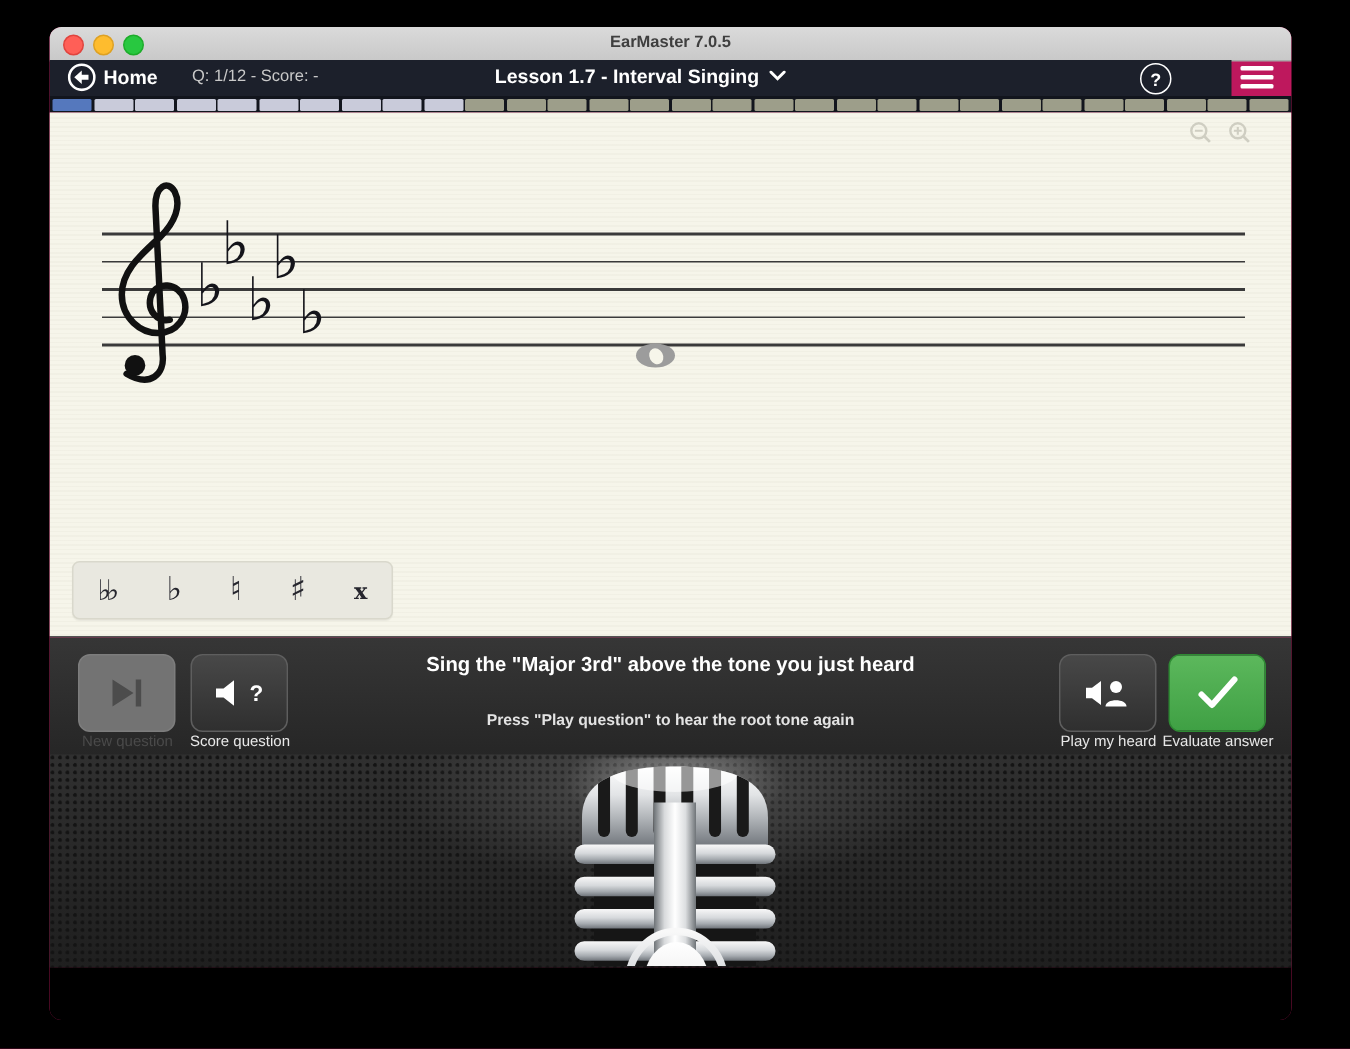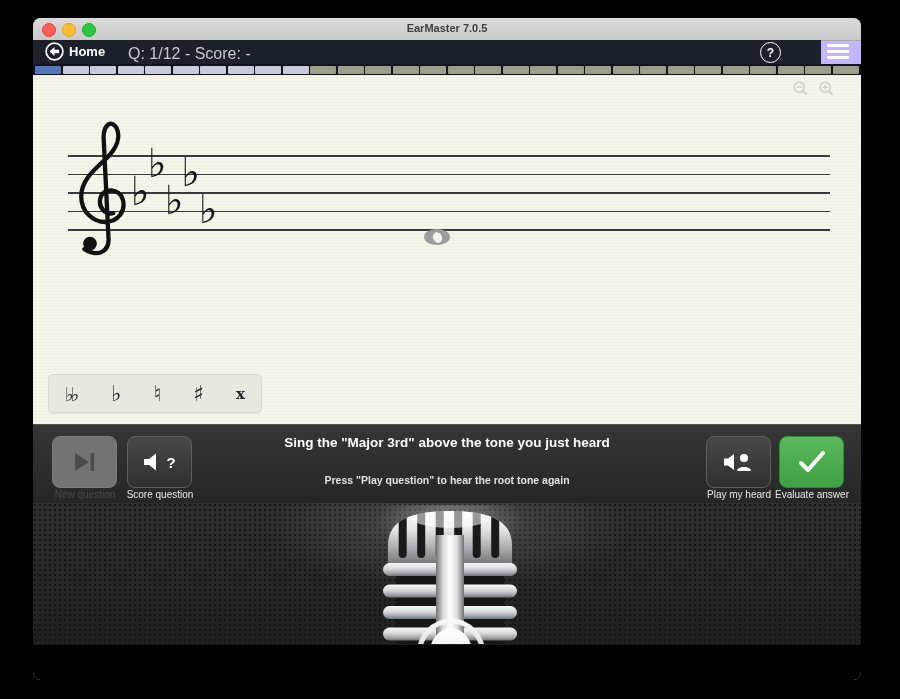--- a/index.html
+++ b/index.html
@@ -1,32 +1,32 @@
 <!DOCTYPE html>
 <html><head>
 <meta charset="utf-8">
 <style>
   html,body{margin:0;padding:0;background:#000;width:900px;height:699px;overflow:hidden;
     font-family:"Liberation Sans",sans-serif;-webkit-font-smoothing:antialiased;}
   .window{position:absolute;left:33px;top:18px;width:828px;height:662px;border-radius:8px;
-    overflow:hidden;background:#c4b5fd;}
+    overflow:hidden;background:#be185d;}
   
   .titlebar{position:absolute;left:0;top:0;width:828px;height:22px;
     background:linear-gradient(#dadada,#c9c9c9);border-bottom:1px solid #a9a9a9;}
   .tl{position:absolute;top:5px;width:12px;height:12px;border-radius:50%;}
   .tl-close{left:9px;background:#ff5f57;border:0.5px solid #e0443e;}
   .tl-min{left:29px;background:#febc2e;border:0.5px solid #dea123;}
   .tl-zoom{left:49px;background:#28c840;border:0.5px solid #1dad2b;}
   .title-text{position:absolute;left:0;right:0;top:4px;text-align:center;font-size:11px;
     font-weight:600;color:#3f3f3f;}
   
   .navbar{position:absolute;left:0;top:22px;width:788px;height:24px;background:#1c202b;}
   .home{position:absolute;left:12px;top:2px;display:flex;align-items:center;gap:5px;cursor:pointer;}
   .home-label{color:#fff;font-size:13px;font-weight:bold;}
-  .qstatus{position:absolute;left:95px;top:5px;color:#c9c9c9;font-size:16px;}
+  .qstatus{position:absolute;left:95px;top:5px;color:#c9c9c9;font-size:11px;}
   .lesson{position:absolute;left:50%;top:3px;transform:translateX(-50%);display:flex;
     align-items:center;gap:7px;color:#fff;font-size:13px;font-weight:bold;white-space:nowrap;cursor:pointer;}
   .help-btn{position:absolute;left:727px;top:2px;width:19px;height:19px;border:1.6px solid #fff;
     border-radius:50%;color:#fff;font-size:12px;font-weight:bold;display:flex;align-items:center;
     justify-content:center;cursor:pointer;}
   .menu-btn{position:absolute;left:794px;top:4px;width:22px;cursor:pointer;}
   .menu-btn div{height:2.6px;background:#fff;border-radius:1px;margin-bottom:3.4px;}
   
   .progress{position:absolute;left:0;top:46px;width:828px;height:11px;background:#12151d;
     display:flex;gap:1.5px;padding:1.5px 0 0 2px;box-sizing:border-box;}
@@ -89,20 +89,26 @@
 
   <div class="navbar">
     <div class="home">
       <svg width="19" height="19" viewBox="0 0 19 19">
         <circle cx="9.5" cy="9.5" r="8.4" fill="none" stroke="#fff" stroke-width="1.7"></circle>
         <path d="M 9.5,5 L 4.5,9.5 L 9.5,14 L 9.5,11.2 L 14,11.2 L 14,7.8 L 9.5,7.8 Z" fill="#fff"></path>
       </svg>
       <span class="home-label">Home</span>
     </div>
     <div class="qstatus">Q: 1/12 - Score: -</div>
+    <div class="lesson">
+      <span>Lesson 1.7 - Interval Singing</span>
+      <svg width="11" height="7" viewBox="0 0 11 7">
+        <polyline points="1,1 5.5,5.5 10,1" fill="none" stroke="#fff" stroke-width="2" stroke-linecap="round"></polyline>
+      </svg>
+    </div>
     <div class="help-btn">
       <span>?</span>
     </div>
     <div class="menu-btn">
       <div></div>
         <div></div>
         <div></div>
     </div>
   </div>
 

